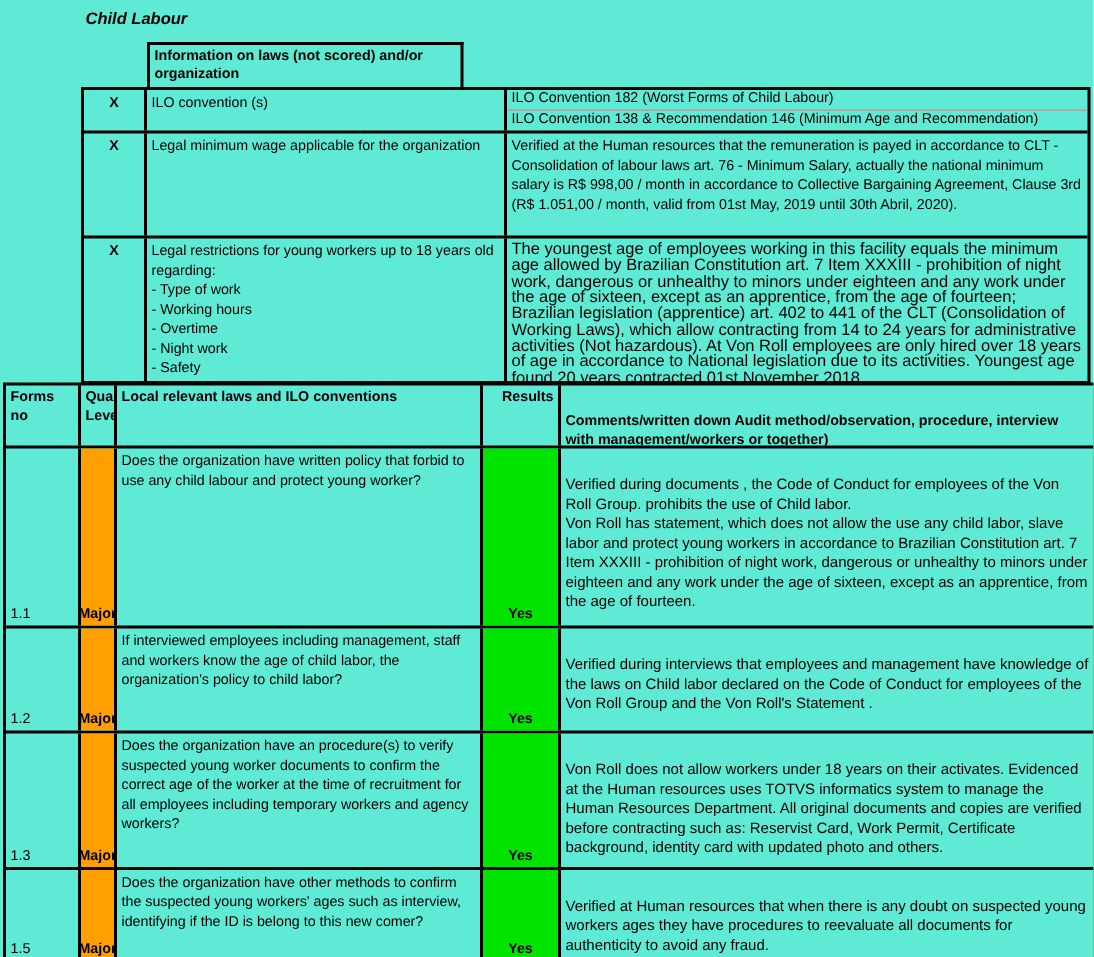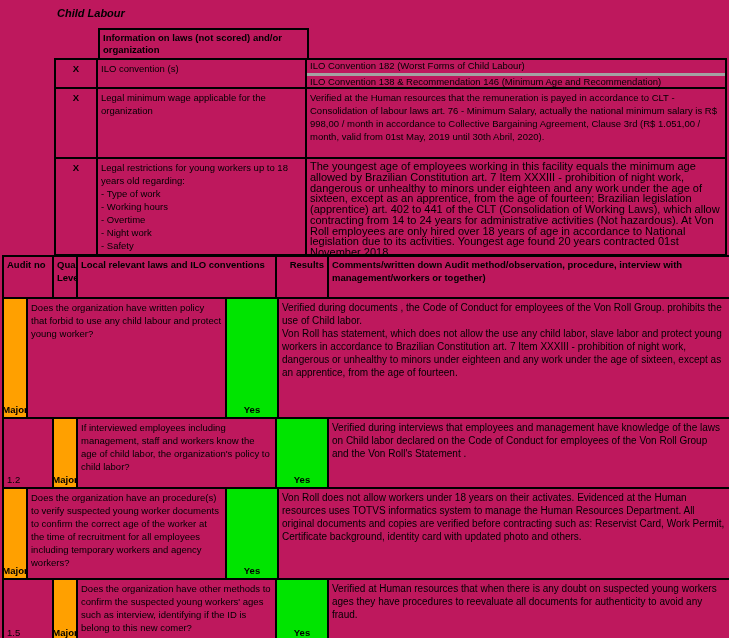--- a/index.html
+++ b/index.html
@@ -1,53 +1,53 @@
 <!DOCTYPE html>
 <html><head>
 <meta charset="utf-8">
 <style>
   html,body{margin:0;padding:0;background:#fff;}
-  .page{position:relative;width:729px;height:638px;background:#be185d;
+  .page{position:relative;width:729px;height:638px;background:#5eead4;
         font-family:"Liberation Sans", sans-serif;color:#000;}
   .title{position:absolute;left:57px;top:7px;font-size:11px;font-weight:bold;font-style:italic;}
   .cell{box-sizing:border-box;padding:2px 3px;overflow:hidden;}
   .bold{font-weight:bold;}
   .prew{white-space:pre-wrap;}
 
   
   .upper{position:absolute;left:54px;top:28px;width:673px;}
   .u-header{display:flex;margin-left:44px;height:30px;}
   .u-header .cell{border:2px solid #000;border-bottom:none;font-size:9.5px;font-weight:bold;line-height:12px;}
   .u-header .c-info{width:211px;}
   .u-header .c-comm{flex:1;border-left:none;}
   .u-body{border:2px solid #000;}
   .u-row{display:flex;border-bottom:2px solid #000;}
   .u-row:last-child{border-bottom:none;}
   .u-row .cell{border-right:2px solid #000;font-size:9.5px;line-height:13px;}
   .u-row .cell:last-child{border-right:none;}
   .u-x{width:42px;text-align:center;}
-  .u-lab{width:209px;}
+  .u-lab{width:240px;}
   .u-com{flex:1;}
   .row-a{height:27px;}
   .row-b{height:68px;}
   .row-c{height:95px;}
   .split{padding:0;}
-  .split .sub{padding:0 3px;height:13px;border-bottom:3px solid #a3a3a3;line-height:12px;}
+  .split .sub{padding:0 3px;height:13px;border-bottom:1px solid #a3a3a3;line-height:12px;}
   .split .sub:last-child{border-bottom:none;}
   .row-c .u-com{font-size:11px;line-height:10.75px;}
 
   
   .audit{position:absolute;left:2px;top:255px;width:725px;border:2px solid #000;}
   .a-row{display:flex;border-bottom:2px solid #000;}
   .a-row:last-child{border-bottom:none;}
   .a-row .cell{border-right:2px solid #000;}
-  .a-row .cell:last-child{border-right:none;}
+  .a-row .cell:last-child{border-right:none;margin-top:16px;}
   .c-item{width:50px;font-size:9.5px;}
   .c-qual{width:24px;font-size:9.5px;text-align:center;}
-  .c-laws{width:199px;font-size:9.5px;line-height:13px;}
+  .c-laws{width:244px;font-size:9.5px;line-height:13px;}
   .c-res{width:52px;font-size:9.5px;text-align:right;}
   .c-comm{flex:1;font-size:10px;line-height:13px;}
   .a-head{height:40px;}
   .a-head .cell{font-weight:bold;line-height:12.5px;}
   .r11{height:118px;}
   .r12{height:68px;}
   .r13{height:89px;}
   .r15{height:60px;}
   .vbot{display:flex;align-items:flex-end;}
   .hcent{justify-content:center;}
@@ -90,44 +90,46 @@
 - Safety</div>
         <div class="cell u-com">The youngest age of employees working in this facility equals the minimum age allowed by Brazilian Constitution art. 7 Item XXXIII - prohibition of night work, dangerous or unhealthy to minors under eighteen and any work under the age of sixteen, except as an apprentice, from the age of fourteen;  Brazilian legislation (apprentice) art.  402 to 441 of the CLT (Consolidation of Working Laws), which allow contracting from 14 to 24 years for administrative activities (Not hazardous). At Von Roll employees are only hired over 18 years of age in accordance to National  legislation due to its activities. Youngest age found 20 years contracted 01st November 2018.</div>
       </div>
 
     </div>
   </div>
 
   <div class="audit">
 
     <div class="a-row a-head">
-      <div class="cell c-item">Audit no</div>
+      <div class="cell c-item">Forms no</div>
       <div class="cell c-qual">Quality Level</div>
       <div class="cell c-laws">Local relevant laws and ILO conventions</div>
       <div class="cell c-res">Results</div>
       <div class="cell c-comm" style="font-size:9.5px;">Comments/written down Audit method/observation, procedure, interview with management/workers or together)</div>
     </div>
 
     <div class="a-row r11">
+      <div class="cell c-item vbot">1.1</div>
       <div class="cell c-qual vbot hcent bold" style="background-color: rgb(255, 160, 0);">Major</div>
       <div class="cell c-laws">Does the organization have written policy that forbid to use any child labour and protect young worker?</div>
       <div class="cell c-res vbot hcent bold" style="background-color: rgb(0, 228, 0);">Yes</div>
       <div class="cell c-comm prew">Verified during documents , the Code of Conduct for employees of the Von Roll Group. prohibits the use of Child labor.
 Von Roll has statement, which does not allow the use any child labor, slave labor and protect young workers in accordance to Brazilian Constitution art. 7 Item XXXIII - prohibition of night work, dangerous or unhealthy to minors under eighteen and any work under the age of sixteen, except as an apprentice, from the age of fourteen.</div>
     </div>
 
     <div class="a-row r12">
       <div class="cell c-item vbot">1.2</div>
       <div class="cell c-qual vbot hcent bold" style="background-color: rgb(255, 160, 0);">Major</div>
       <div class="cell c-laws">If interviewed employees including management, staff and workers know the age of child labor, the organization's policy to child labor?</div>
       <div class="cell c-res vbot hcent bold" style="background-color: rgb(0, 228, 0);">Yes</div>
       <div class="cell c-comm">Verified during interviews that employees and management have knowledge of the laws on Child labor declared on the Code of Conduct for employees of the Von Roll Group  and the Von Roll's Statement .</div>
     </div>
 
     <div class="a-row r13">
+      <div class="cell c-item vbot">1.3</div>
       <div class="cell c-qual vbot hcent bold" style="background-color: rgb(255, 160, 0);">Major</div>
       <div class="cell c-laws">Does the organization have an procedure(s) to verify suspected young worker documents to confirm the correct age of the worker at the time of recruitment for all employees including temporary workers and agency workers?</div>
       <div class="cell c-res vbot hcent bold" style="background-color: rgb(0, 228, 0);">Yes</div>
       <div class="cell c-comm">Von Roll does not allow workers under 18 years on their activates. Evidenced at the Human resources uses  TOTVS informatics system to manage the Human Resources Department. All original documents and copies are verified before contracting such as: Reservist Card, Work Permit, Certificate background, identity card with updated photo and others.</div>
     </div>
 
     <div class="a-row r15">
       <div class="cell c-item vbot">1.5</div>
       <div class="cell c-qual vbot hcent bold" style="background-color: rgb(255, 160, 0);">Major</div>
       <div class="cell c-laws">Does the organization have other methods to confirm the suspected young workers' ages such as interview, identifying if the ID is belong to this new comer?</div>

